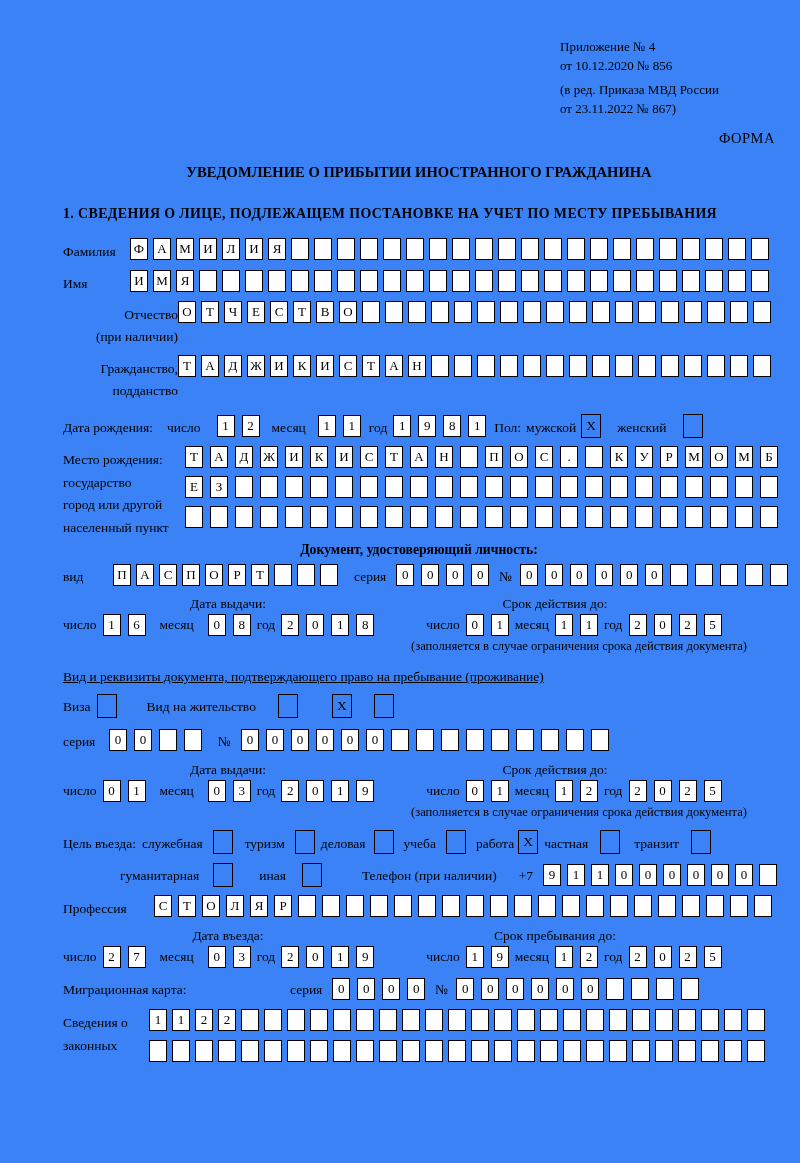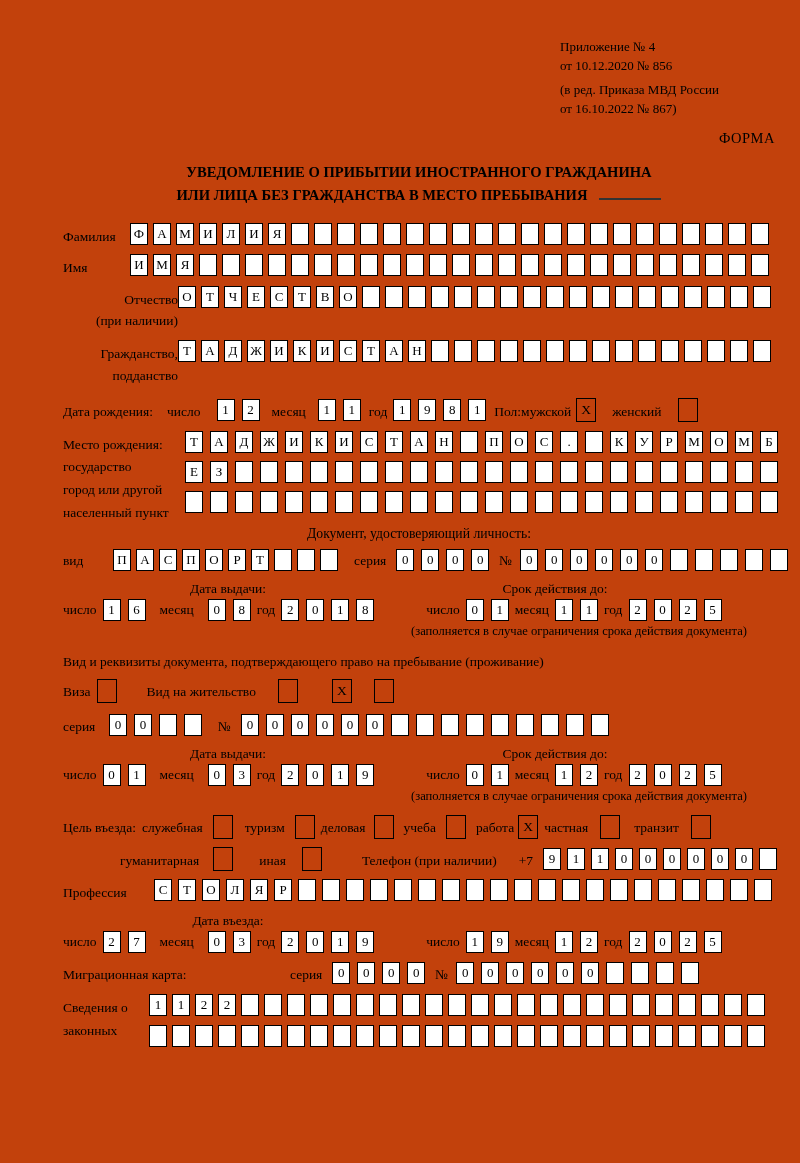--- a/index.html
+++ b/index.html
@@ -1,18 +1,18 @@
 <!DOCTYPE html>
 <html><head>
 <meta charset="utf-8">
 <style>
   html,body{margin:0;padding:0;background:#fff;}
   .page{
     position:relative;width:800px;height:1163px;box-sizing:border-box;
-    padding:38px 25px 12px 63px;background:#c2410c;color:#000;
+    padding:38px 25px 12px 63px;background:#3b82f6;color:#000;
     font-family:"Liberation Serif","DejaVu Serif",serif;font-size:13.5px;overflow:hidden;
   }
   
   .cells{display:inline-flex;gap:5px;flex-wrap:nowrap;align-items:flex-start;}
   .cells.g6{gap:6px}
   .cells.g7{gap:7px}
   .cell{
     display:inline-flex;align-items:center;justify-content:center;
     width:18px;height:22px;border:1.7px solid #000;box-sizing:border-box;
     font-size:13px;flex:0 0 auto;background:#fff;
@@ -26,48 +26,48 @@
   .appendix .amend{margin-top:5px;}
   .form-label{font-weight:normal;text-align:right;font-size:14.5px;margin-top:12px;letter-spacing:.5px;}
   .title{font-weight:bold;text-align:center;font-size:14.6px;line-height:1.55;margin-top:14px;}
   .uline{display:inline-block;width:62px;border-bottom:2.2px solid #333;height:1px;margin-left:12px;}
   .sec1{font-weight:bold;font-size:13.9px;margin-top:22px;letter-spacing:.4px;}
   .frow{display:flex;align-items:flex-start;}
   .lbl{flex:0 0 auto;padding-top:3px;line-height:1.6;}
   .w67{width:67px;} .w115{width:115px;text-align:right;} .w91{width:91px;}
   .mt7{margin-top:7px} .mt8{margin-top:8px} .mt10{margin-top:10px}
   .mt12{margin-top:12px} .mt16{margin-top:16px}
-  .center-bold{font-weight:normal;text-align:center;font-size:13.7px;}
+  .center-bold{font-weight:bold;text-align:center;font-size:13.7px;}
   .dgroup{display:inline-flex;align-items:center;gap:6px;}
   .dhead-row{display:flex;margin-top:9px;}
   .dh-left{width:330px;text-align:center;}
   .dh-right{width:300px;margin-left:12px;text-align:center;}
   .note{font-size:12.6px;text-align:right;margin-right:28px;margin-top:3px;}
   .opt{display:flex;align-items:flex-start;}
   .opt .ol{text-align:center;line-height:1.55;padding-top:3px;}
 </style>
 </head>
 <body>
 
 <div class="page">
 
   <div class="appendix">
     <div>Приложение № 4</div>
     <div>от 10.12.2020 № 856</div>
     <div class="amend">(в ред. Приказа МВД России</div>
-    <div>от 16.10.2022 № 867)</div>
+    <div>от 23.11.2022 № 867)</div>
   </div>
 
   <div class="form-label">ФОРМА</div>
 
   <div class="title">
     <div>УВЕДОМЛЕНИЕ О ПРИБЫТИИ ИНОСТРАННОГО ГРАЖДАНИНА</div>
-    <div><span>ИЛИ ЛИЦА БЕЗ ГРАЖДАНСТВА В МЕСТО ПРЕБЫВАНИЯ</span><span class="uline"></span></div>
-  </div>
-
+  </div>
+
+  <div class="sec1">1. СВЕДЕНИЯ О ЛИЦЕ, ПОДЛЕЖАЩЕМ ПОСТАНОВКЕ НА УЧЕТ ПО МЕСТУ ПРЕБЫВАНИЯ</div>
 
   <div class="frow mt16">
     <div class="lbl w67">Фамилия</div>
     <div class="cells">
         <span class="cell">Ф</span>
         <span class="cell">А</span>
         <span class="cell">М</span>
         <span class="cell">И</span>
         <span class="cell">Л</span>
         <span class="cell">И</span>
@@ -213,21 +213,21 @@
         <span class="cell">1</span>
       </span>
     <span class="lbl" style="margin-left:8px;">год</span>
     <span class="cells g7" style="margin-left:6px;">
         <span class="cell">1</span>
         <span class="cell">9</span>
         <span class="cell">8</span>
         <span class="cell">1</span>
       </span>
     <span class="lbl" style="margin-left:8px;">Пол:</span>
-    <span class="lbl" style="">мужской</span>
+    <span class="lbl" style="margin-left:5px;">мужской</span>
     <span class="cbox" style="margin-left:5px;">X</span>
     <span class="lbl" style="margin-left:16px;">женский</span>
     <span class="cbox" style="margin-left:16px;"></span>
   </div>
 
   <div class="frow mt8">
     <div class="lbl" style="width:122px;line-height:1.68;">
       <div>Место рождения:</div>
       <div>государство</div>
       <div>город или другой</div>
@@ -393,21 +393,21 @@
       <span class="cells g7">
           <span class="cell">2</span>
           <span class="cell">0</span>
           <span class="cell">2</span>
           <span class="cell">5</span>
         </span>
     </span>
   </div>
   <div class="note">(заполняется в случае ограничения срока действия документа)</div>
 
-  <div class="mt10" style="line-height:1.9;">
+  <div class="mt10" style="line-height:1.9;text-decoration:underline;">
     <div>Вид и реквизиты документа, подтверждающего право на пребывание (проживание)</div>
   </div>
 
   <div class="frow" style="margin-top:4px;">
     <div class="opt">
       <span class="ol">Виза</span>
       <span class="cbox" style="margin-left:6px;"></span>
     </div>
     <div class="opt" style="margin-left:30px;">
       <span class="ol">Вид на жительство</span>
@@ -561,20 +561,21 @@
         <span class="cell"></span>
         <span class="cell"></span>
         <span class="cell"></span>
         <span class="cell"></span>
         <span class="cell"></span>
       </div>
   </div>
 
   <div class="dhead-row">
     <div class="dh-left">Дата въезда:</div>
+    <div class="dh-right">Срок пребывания до:</div>
   </div>
   <div class="frow" style="margin-top:2px;align-items:center;">
     <span class="dgroup">
       <span>число</span>
       <span class="cells g7">
           <span class="cell">2</span>
           <span class="cell">7</span>
         </span>
       <span style="margin-left:8px;">месяц</span>
       <span class="cells g7" style="margin-left:8px;">

